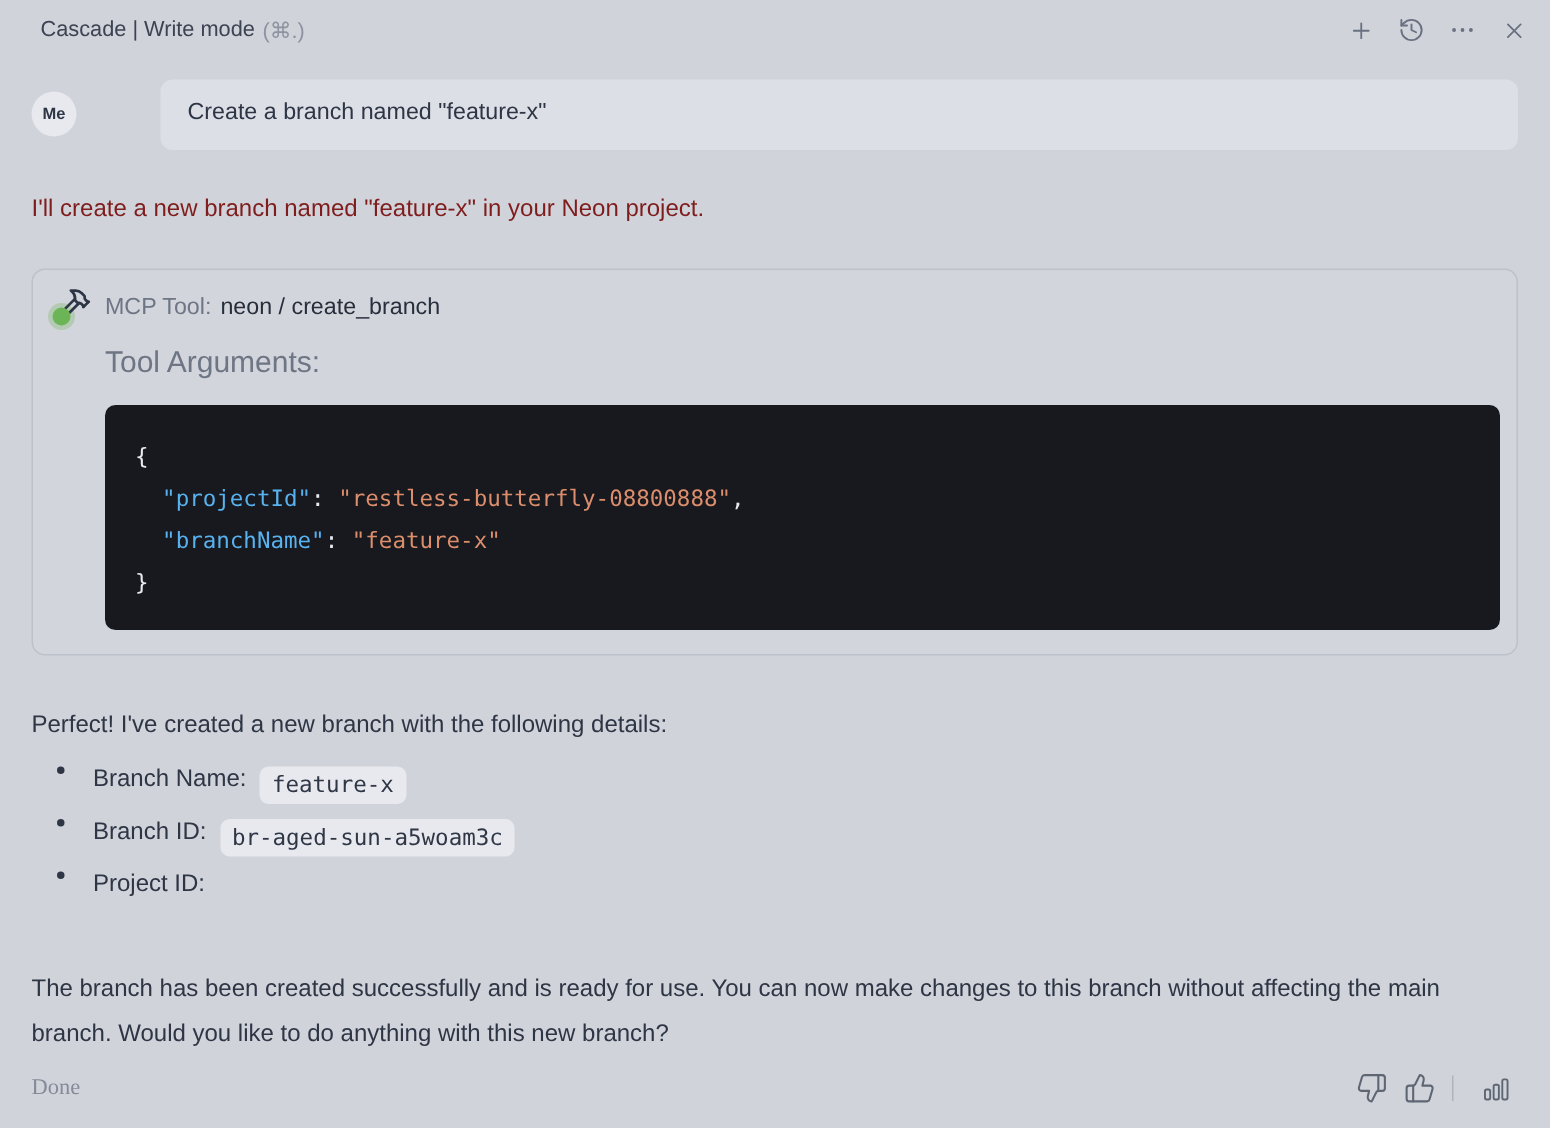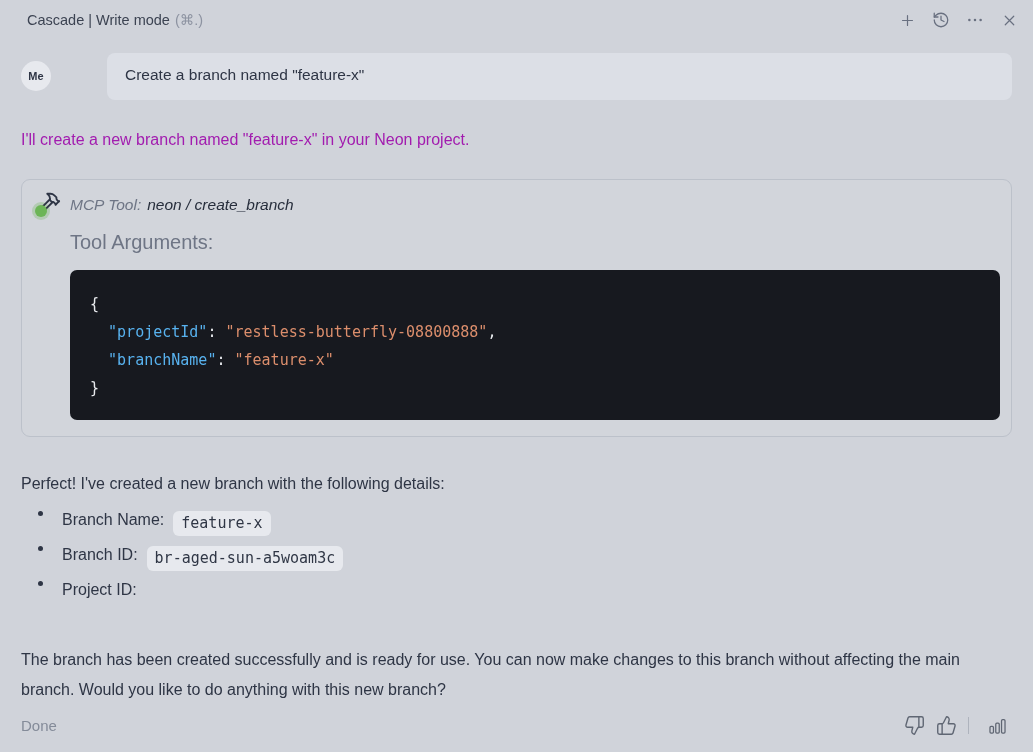--- a/index.html
+++ b/index.html
@@ -45,31 +45,31 @@
   }
   .user-bubble {
     flex: 1; margin-left: 12px;
     background: #dcdfe6;
     border-radius: 8px;
     padding: 13px 18px 14px;
     font-size: 15.5px; color: #2e3545;
     min-height: 47px;
   }
 
-  .intro-text { margin-top: 31px; font-size: 16px; color: #a21caf; }
+  .intro-text { margin-top: 31px; font-size: 16px; color: #7f1d1d; }
 
   
   .tool-card {
     margin-top: 30px;
     border: 1px solid #bcc1ca;
     border-radius: 9px;
     padding: 11px 13px 16px;
     background: rgba(255,255,255,0.05);
   }
-  .tool-header { display: flex; align-items: center; font-style: italic; }
+  .tool-header { display: flex; align-items: center; }
   .tool-icon-wrap {
     position: relative; width: 26px; height: 27px;
     flex: 0 0 26px; margin-right: 9px; color: #2e3545;
   }
   .tool-icon-wrap svg { position: absolute; top: 0; right: 0; }
   .tool-dot-halo {
     position: absolute; left: -3px; bottom: -2px;
     width: 18px; height: 18px; border-radius: 50%;
     background: rgba(108,181,86,0.30);
   }
@@ -127,21 +127,21 @@
     font-size: 16px; line-height: 30px; color: #2e3545;
     max-width: 1000px;
   }
 
   
   .footer {
     flex: 0 0 auto;
     display: flex; align-items: center;
     padding: 0 22px 13px 21px;
   }
-  .footer-status { font-size: 15px; color: #848b99; }
+  .footer-status { font-size: 15px; color: #848b99; font-family: Liberation Serif, serif; }
   .footer-spacer { flex: 1; }
   .footer .icon-btn { color: #5f6673; margin-left: 4px; }
   .footer-divider {
     width: 1px; height: 17px; background: #aeb3bd;
     margin: 0 10px 0 8px;
   }
 </style>
 </head>
 <body>
 

